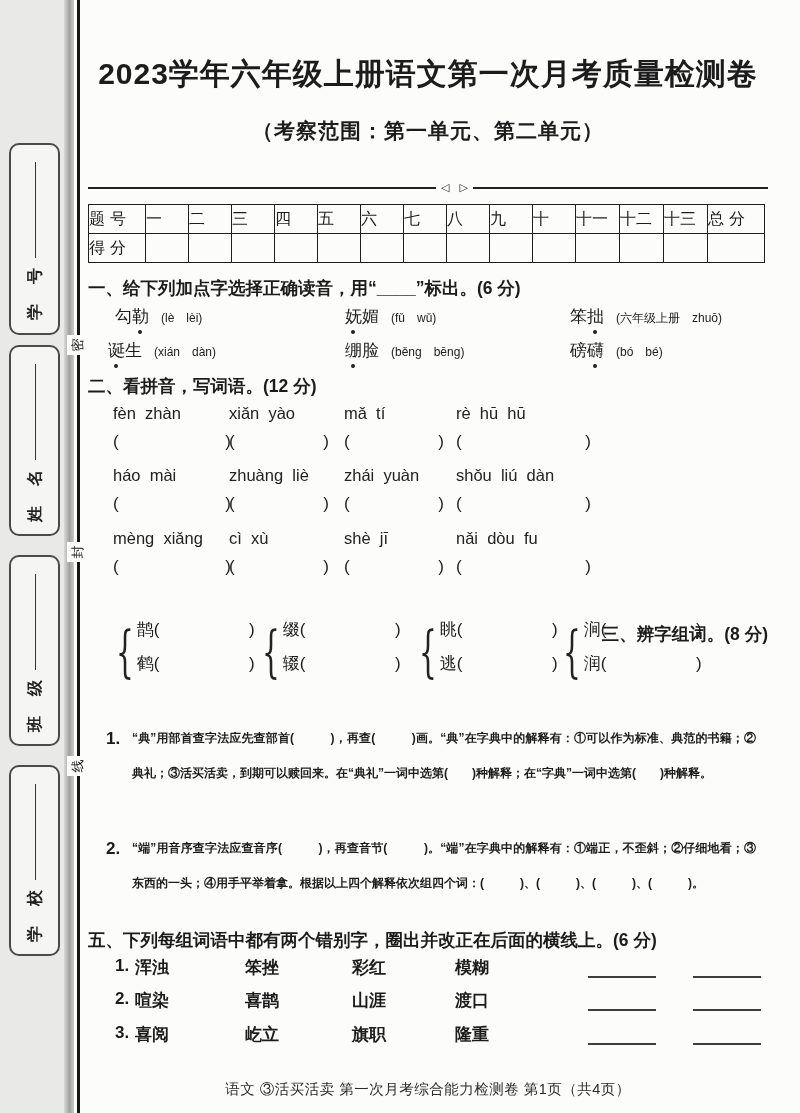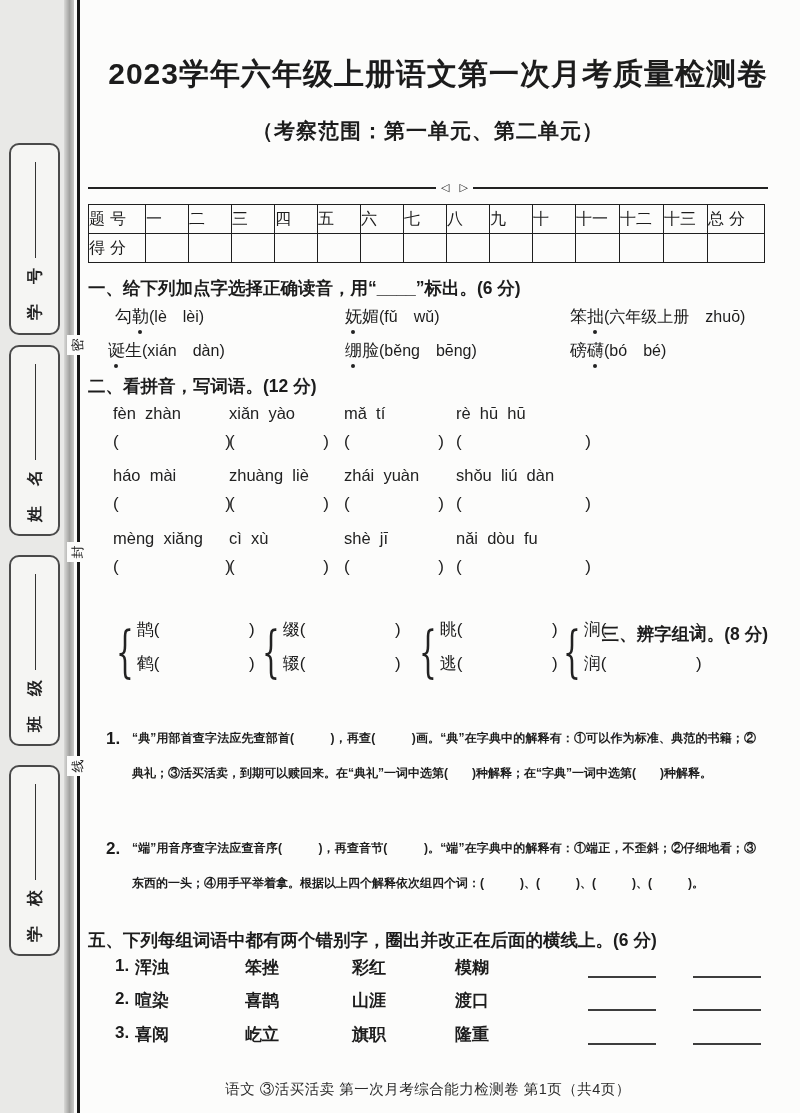--- a/index.html
+++ b/index.html
@@ -17,41 +17,41 @@
   .field-box{position:absolute;left:9px;width:47px;border:2.2px solid #4a4a4a;border-radius:10px;background:#f5f5f3;}
   .field-rot{position:absolute;left:50%;top:50%;width:162px;height:40px;transform:translate(-50%,-50%) rotate(-90deg);
     display:flex;align-items:center;}
   .field-label{font-size:16px;font-weight:bold;letter-spacing:2px;white-space:pre;color:#222;}
   .field-blank{flex:1;height:0;border-bottom:1.8px solid #333;margin:0 4px 0 8px;}
 
   
   .content{position:absolute;left:88px;top:0;width:680px;height:100%;}
   .sec{position:absolute;left:0;width:100%;}
 
-  .title{top:54px;text-align:right;font-size:30px;font-weight:bold;letter-spacing:1px;}
+  .title{top:54px;text-align:center;font-size:30px;font-weight:bold;letter-spacing:1px;}
   .subtitle{top:117px;text-align:center;font-size:21px;font-weight:bold;letter-spacing:1px;}
 
   .banner{top:181px;display:flex;align-items:center;}
   .bline{height:2px;background:#222;}
   .bline.l{flex:1.18;}
   .bline.r{flex:1;}
   .arrow{font-size:11px;margin:0 5px;color:#111;}
   .btext{font-size:14.5px;font-weight:bold;white-space:pre;margin:0 2px;}
 
   table.score-table{top:204px;position:absolute;left:0;border-collapse:collapse;table-layout:fixed;width:676px;}
   table.score-table td{border:1.7px solid #1f1f1f;height:28px;font-size:16px;padding:0;
     white-space:nowrap;overflow:hidden;}
   td.lbl{letter-spacing:5px;padding-left:5px;}
 
   .qhead{font-weight:bold;font-size:17.5px;white-space:pre;}
   .q1h{top:276px;}
   .q1-row{position:absolute;height:26px;}
   .q1-row.r1{top:305px;} .q1-row.r2{top:339px;}
   .q1-item{position:absolute;font-size:17px;white-space:pre;}
-  .q1-item .py-opts{font-size:16px;white-space:pre;}
+  .q1-item .py-opts{font-size:12px;white-space:pre;padding-left:12px;}
   .dotted{position:relative;display:inline-block;}
   .dotted::after{content:"";position:absolute;left:6px;bottom:-6px;width:4px;height:4px;border-radius:50%;background:#222;}
 
   .q2h{top:374px;}
   .q2-row{position:absolute;height:56px;}
   .q2-row.r1{top:404px;} .q2-row.r2{top:466px;} .q2-row.r3{top:529px;}
   .q2-group{position:absolute;}
   .q2-py{font-size:16.5px;white-space:pre;color:#222;}
   .q2-paren{display:flex;justify-content:space-between;margin-top:9px;font-size:17px;color:#222;}
 

